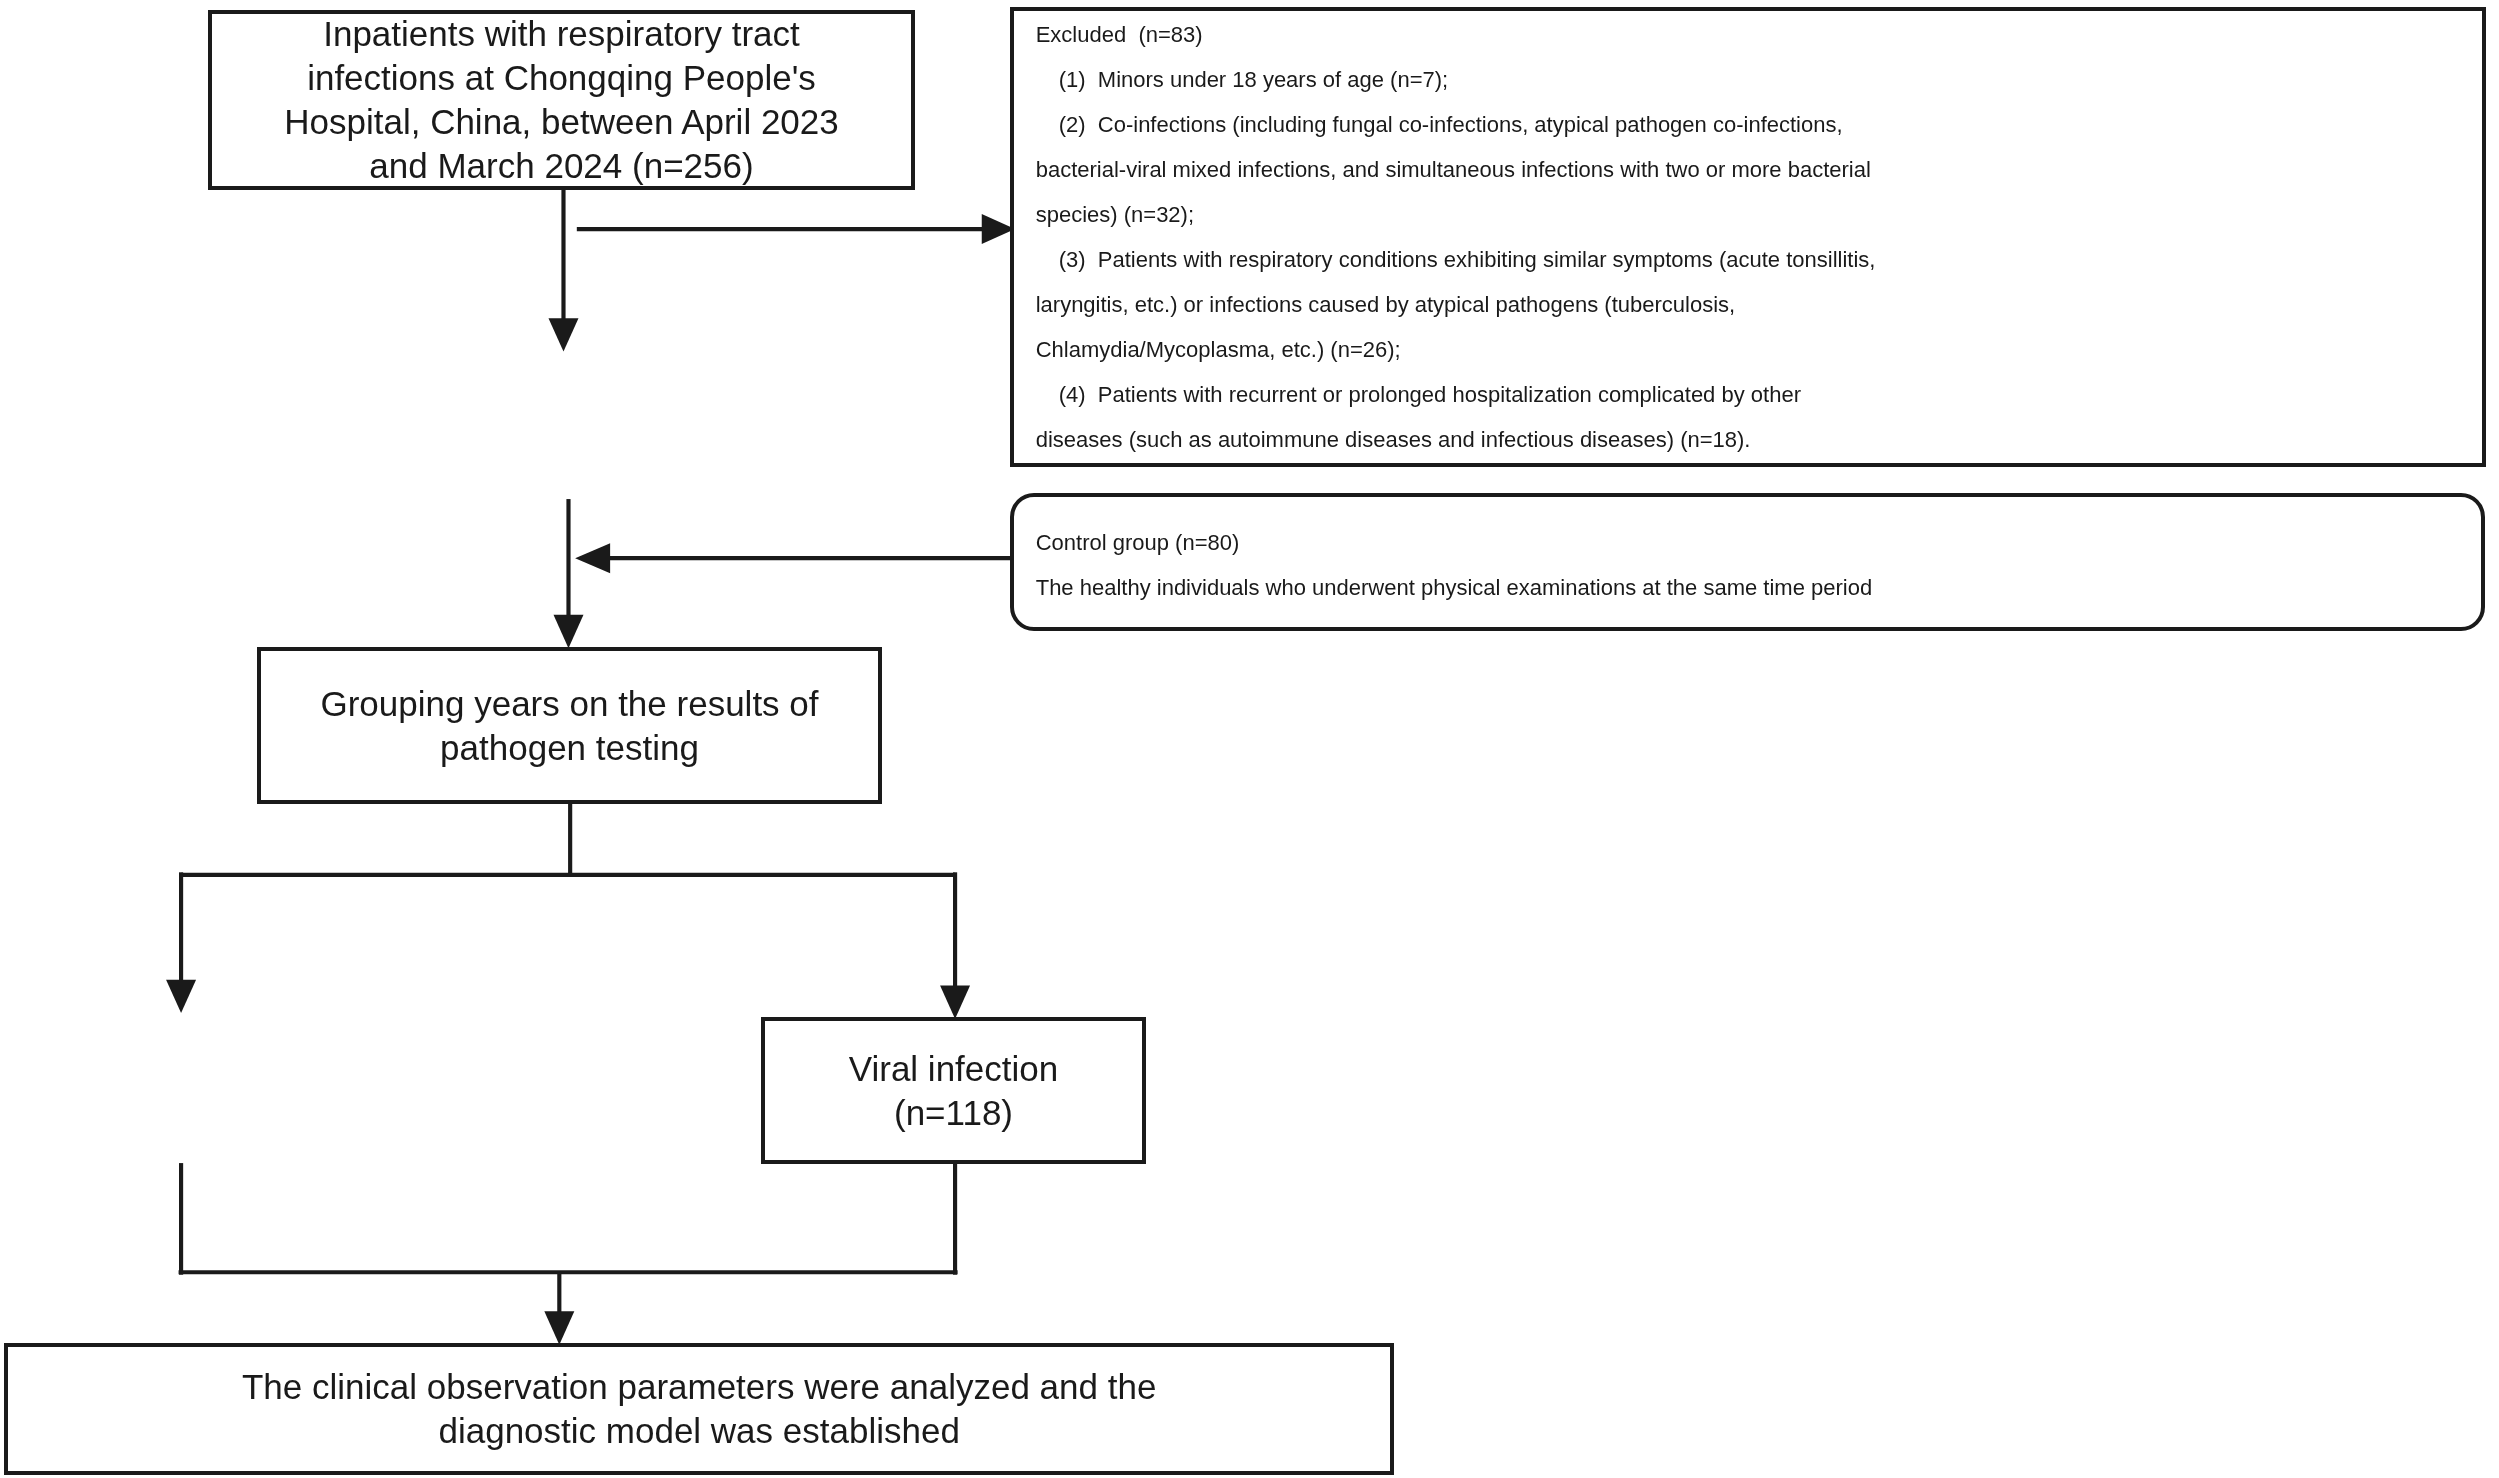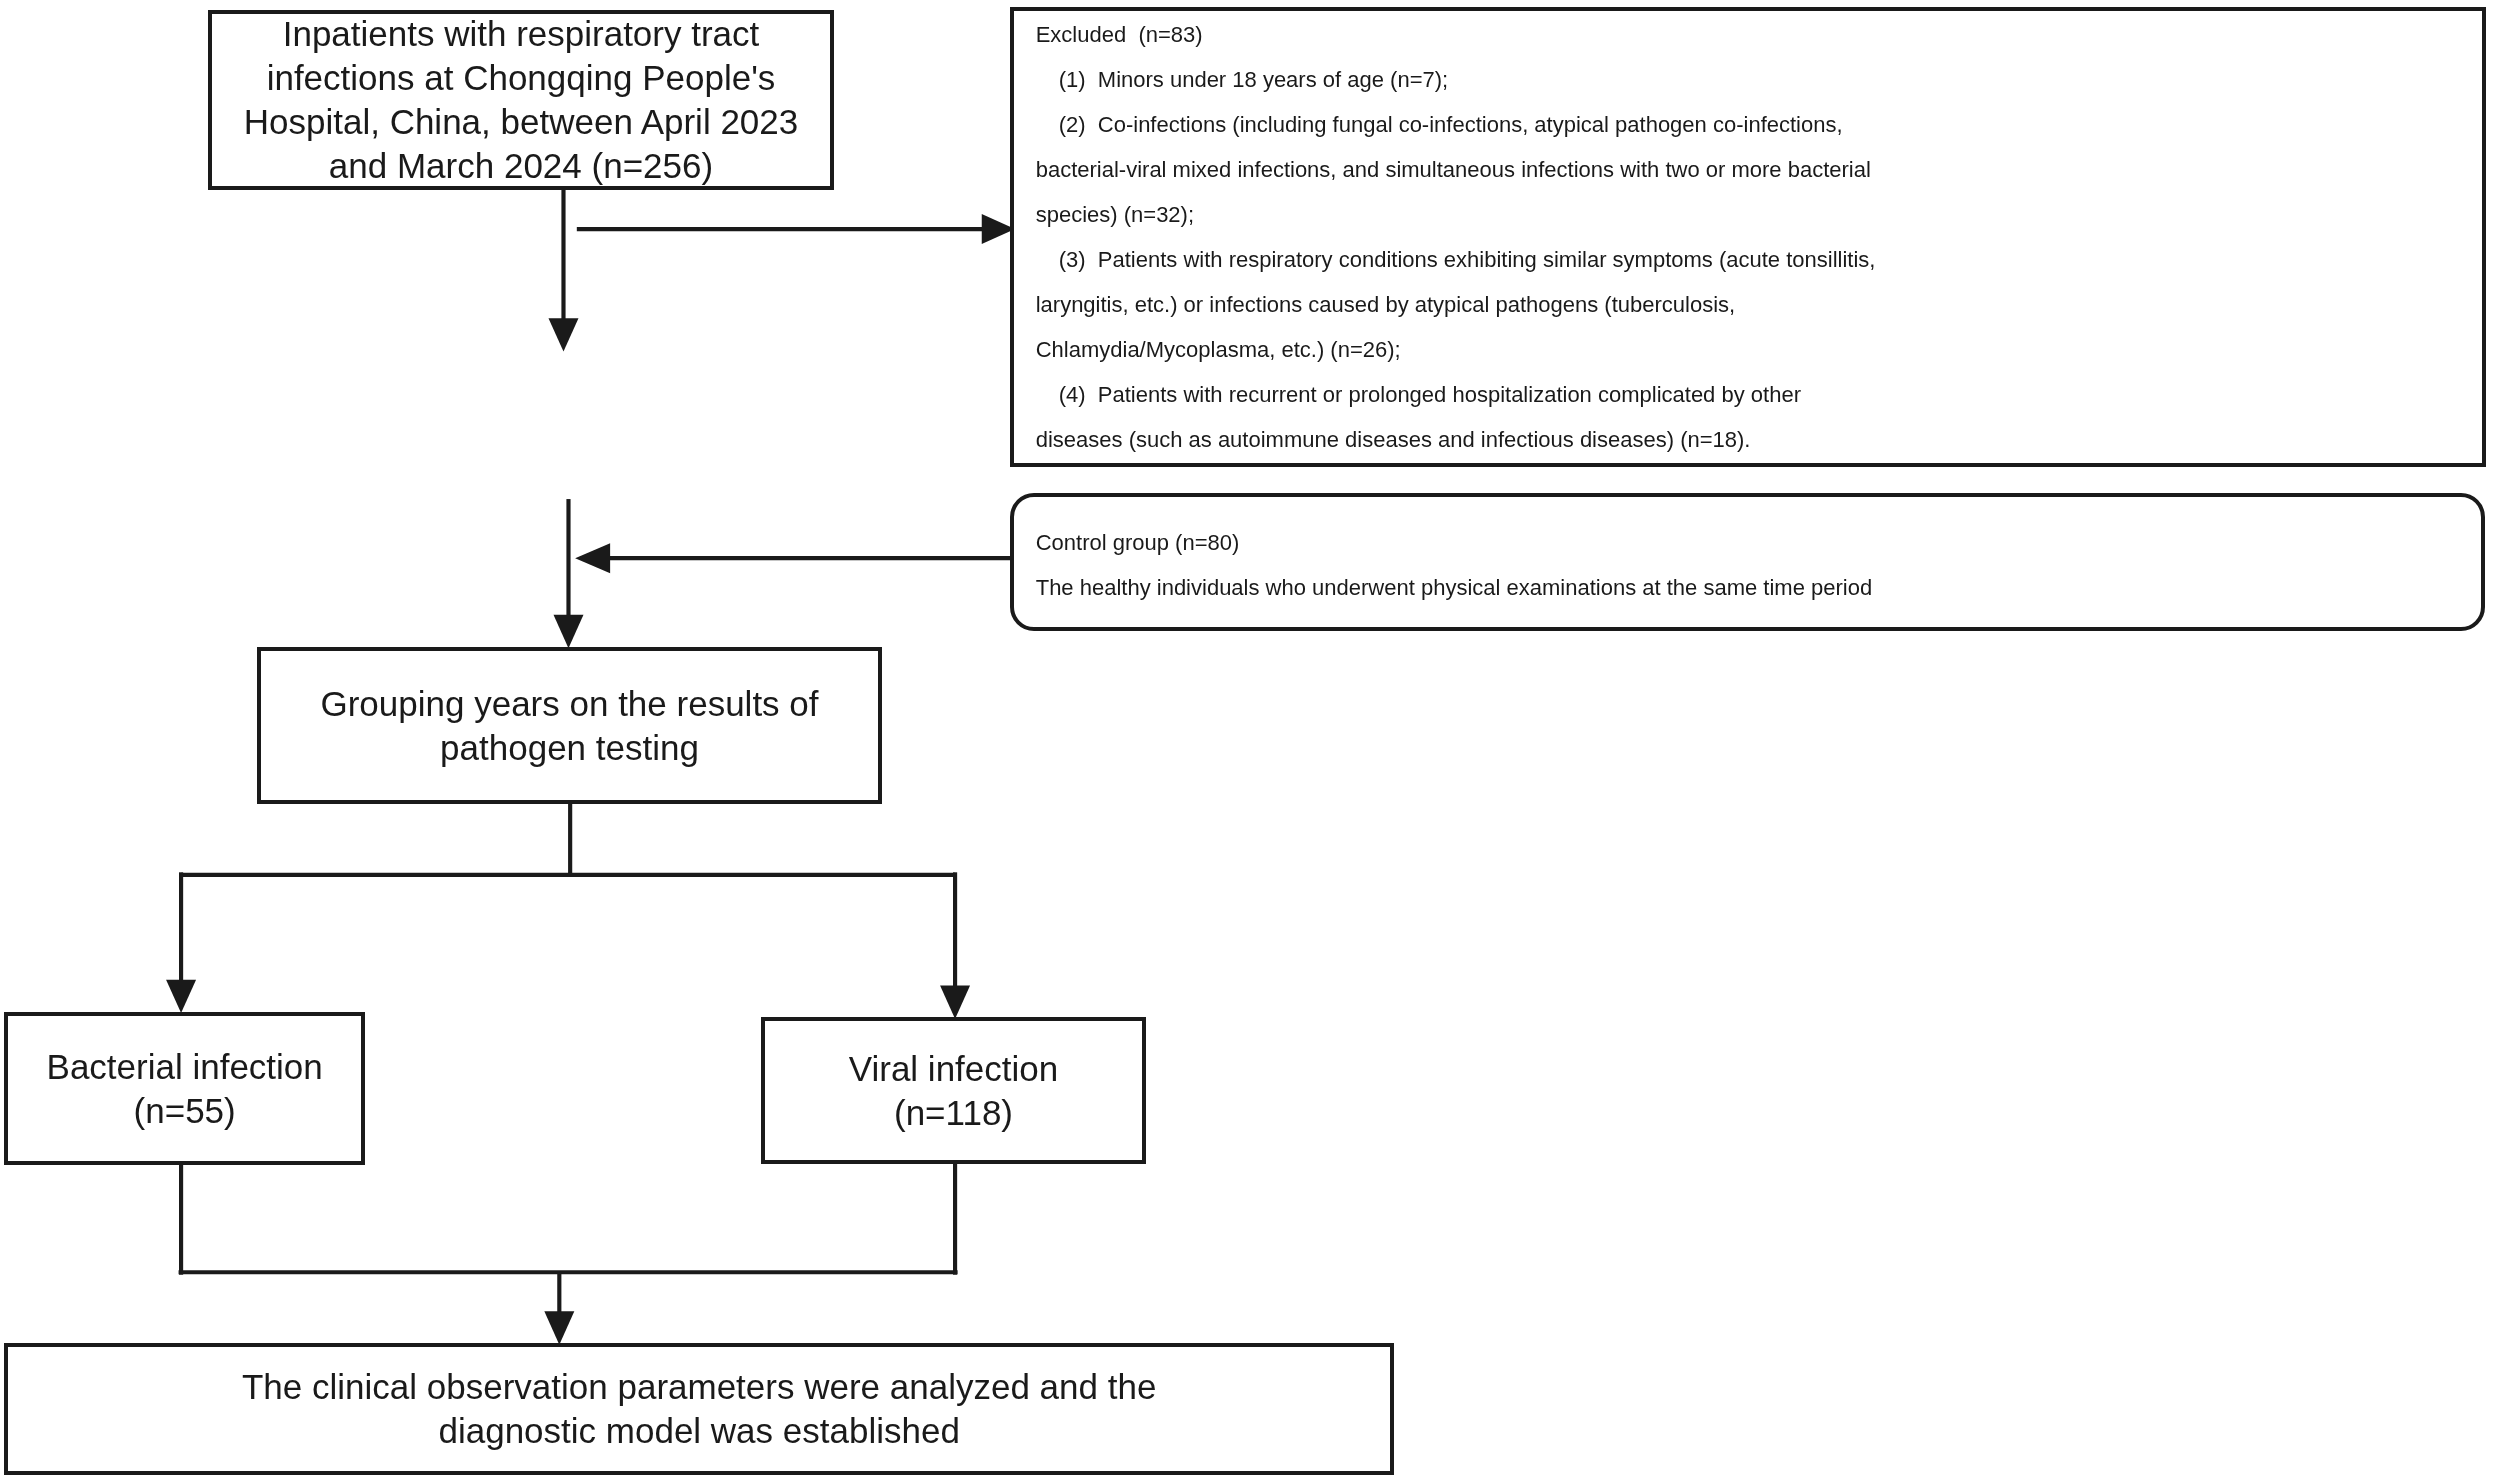--- a/index.html
+++ b/index.html
@@ -105,21 +105,21 @@
 
     <g>
       <line x1="217" y1="1396" x2="217" y2="1530"></line>
       <line x1="1146" y1="1394" x2="1146" y2="1530"></line>
       <line x1="214" y1="1527" x2="1149" y2="1527"></line>
       <line x1="671" y1="1527" x2="671" y2="1576"></line>
       <polygon points="653,1574 689,1574 671,1614"></polygon>
     </g>
   </svg>
 
-  <div class="box center" id="box-inpatients" style="left:208px; top:10px; width:626px; height:180px;">
+  <div class="box center" id="box-inpatients" style="left:208px; top:10px; width:707px; height:180px;">
     <div class="box-text">Inpatients with respiratory tract
 infections at Chongqing People's
 Hospital, China, between April 2023
 and March 2024 (n=256)</div>
   </div>
 
   <div class="box leftbox" id="box-excluded" style="left:1010px; top:6.7px; width:1476px; height:460px;">
     <p class="ex-title">Excluded  (n=83)</p>
     <p class="ex-item">(1)  Minors under 18 years of age (n=7);</p>
     <p class="ex-item">(2)  Co-infections (including fungal co-infections, atypical pathogen co-infections,
@@ -136,24 +136,20 @@
   <div class="box leftbox" id="box-control" style="left:1010px; top:493px; width:1475px; height:138px;border-radius:24px;">
     <p>Control group (n=80)
 The healthy individuals who underwent physical examinations at the same time period</p>
   </div>
 
   <div class="box center" id="box-grouping" style="left:257px; top:647px; width:625px; height:157px;">
     <div class="box-text">Grouping years on the results of
 pathogen testing</div>
   </div>
 
-  <div class="box center" id="box-bacterial" style="left:4.2px; top:1012px; width:361px; height:153px;">
-    <div class="box-text">Bacterial infection
-(n=55)</div>
-  </div>
 
   <div class="box center" id="box-viral" style="left:761px; top:1017px; width:385px; height:147px;">
     <div class="box-text">Viral infection
 (n=118)</div>
   </div>
 
   <div class="box center" id="box-outcome" style="left:4.2px; top:1343px; width:1390px; height:132px;">
     <div class="box-text">The clinical observation parameters were analyzed and the
 diagnostic model was established</div>
   </div>

